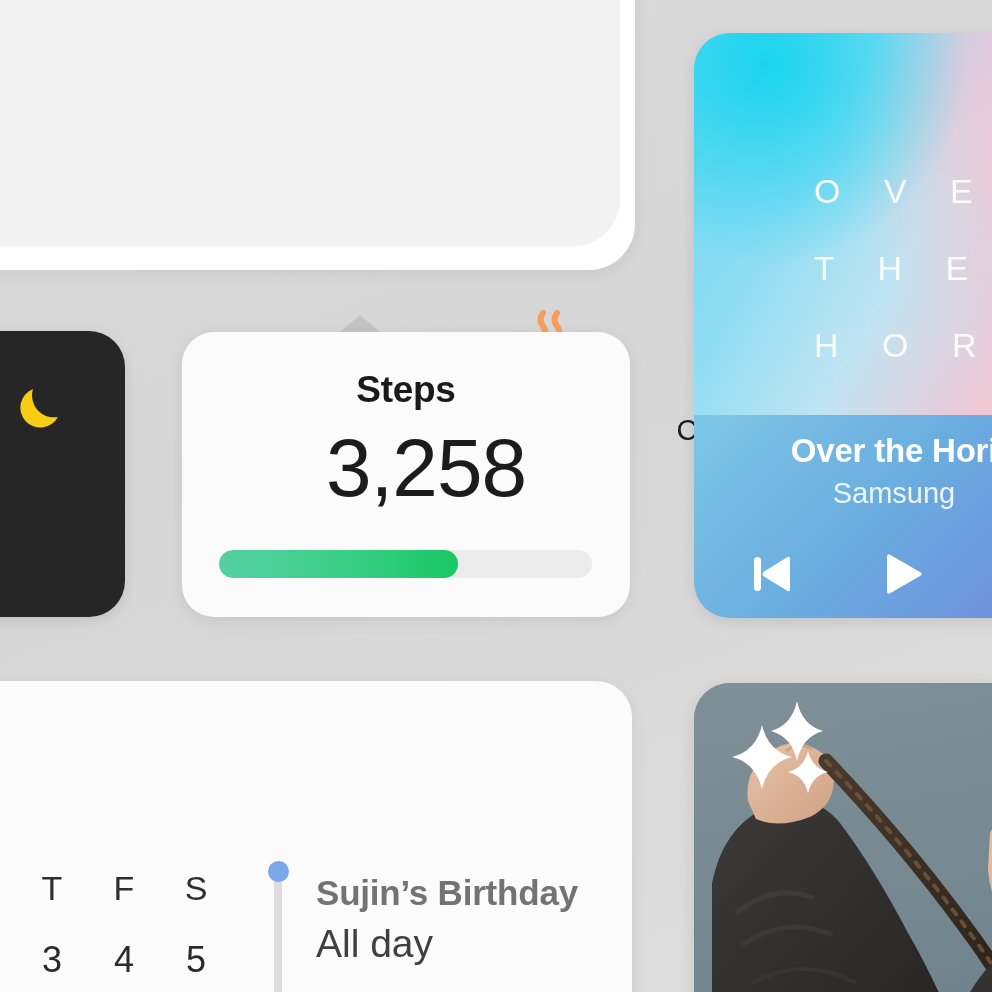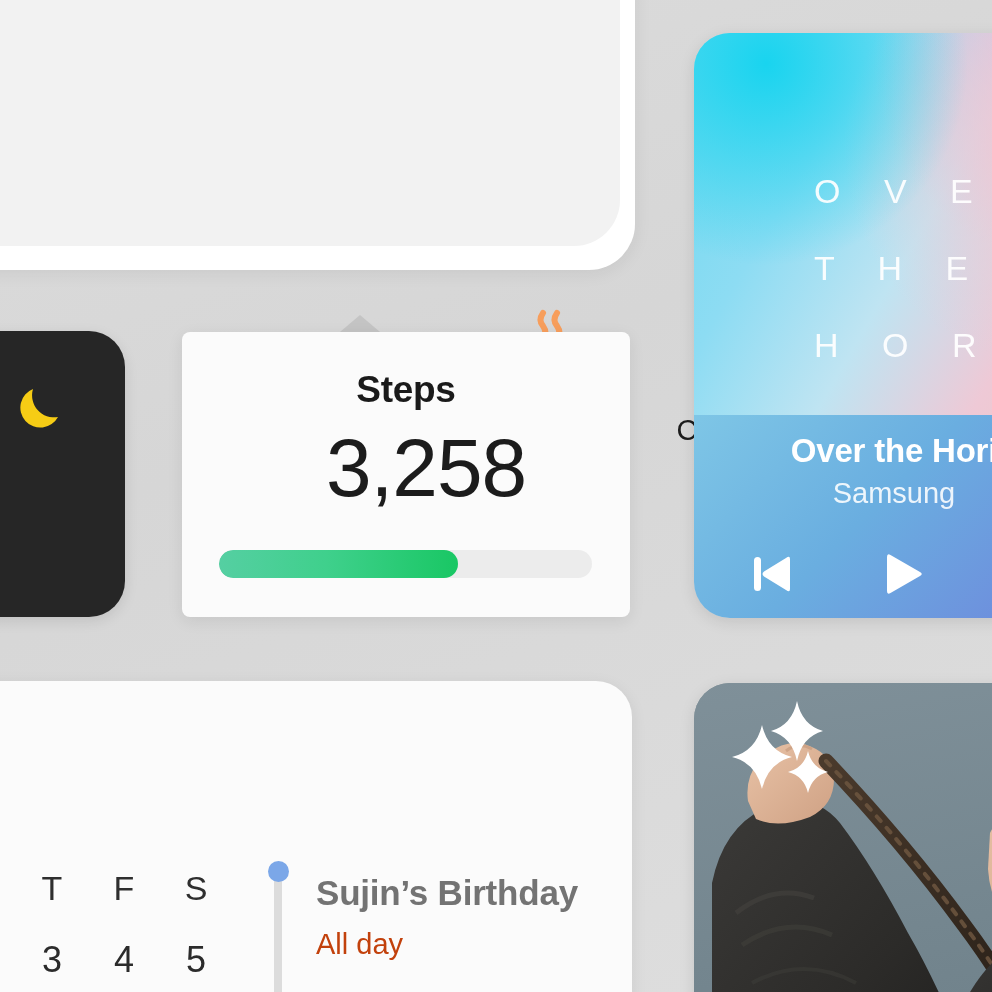--- a/index.html
+++ b/index.html
@@ -93,21 +93,21 @@
   }
 
   
   .steps-card {
     position: absolute;
     left: 182px;
     top: 332px;
     width: 448px;
     height: 285px;
     background: #fbfbfb;
-    border-radius: 8px;
+    border-radius: 32px;
     box-shadow: 0 4px 16px rgba(0,0,0,0.08);
   }
   .steps-title {
     position: absolute;
     left: 0;
     right: 0;
     top: 37px;
     text-align: center;
     font-size: 37px;
     font-weight: bold;
@@ -285,23 +285,23 @@
     top: 192px;
   }
   .cal-event-title {
     font-size: 35px;
     font-weight: bold;
     color: #737373;
     letter-spacing: -0.2px;
     white-space: nowrap;
   }
   .cal-event-sub {
-    margin-top: 15px;
-    font-size: 29px;
-    color: #c2410c;
+    margin-top: 9px;
+    font-size: 39px;
+    color: #404040;
     white-space: nowrap;
   }
 
   
   .photo-card {
     position: absolute;
     left: 694px;
     top: 683px;
     width: 400px;
     height: 400px;

